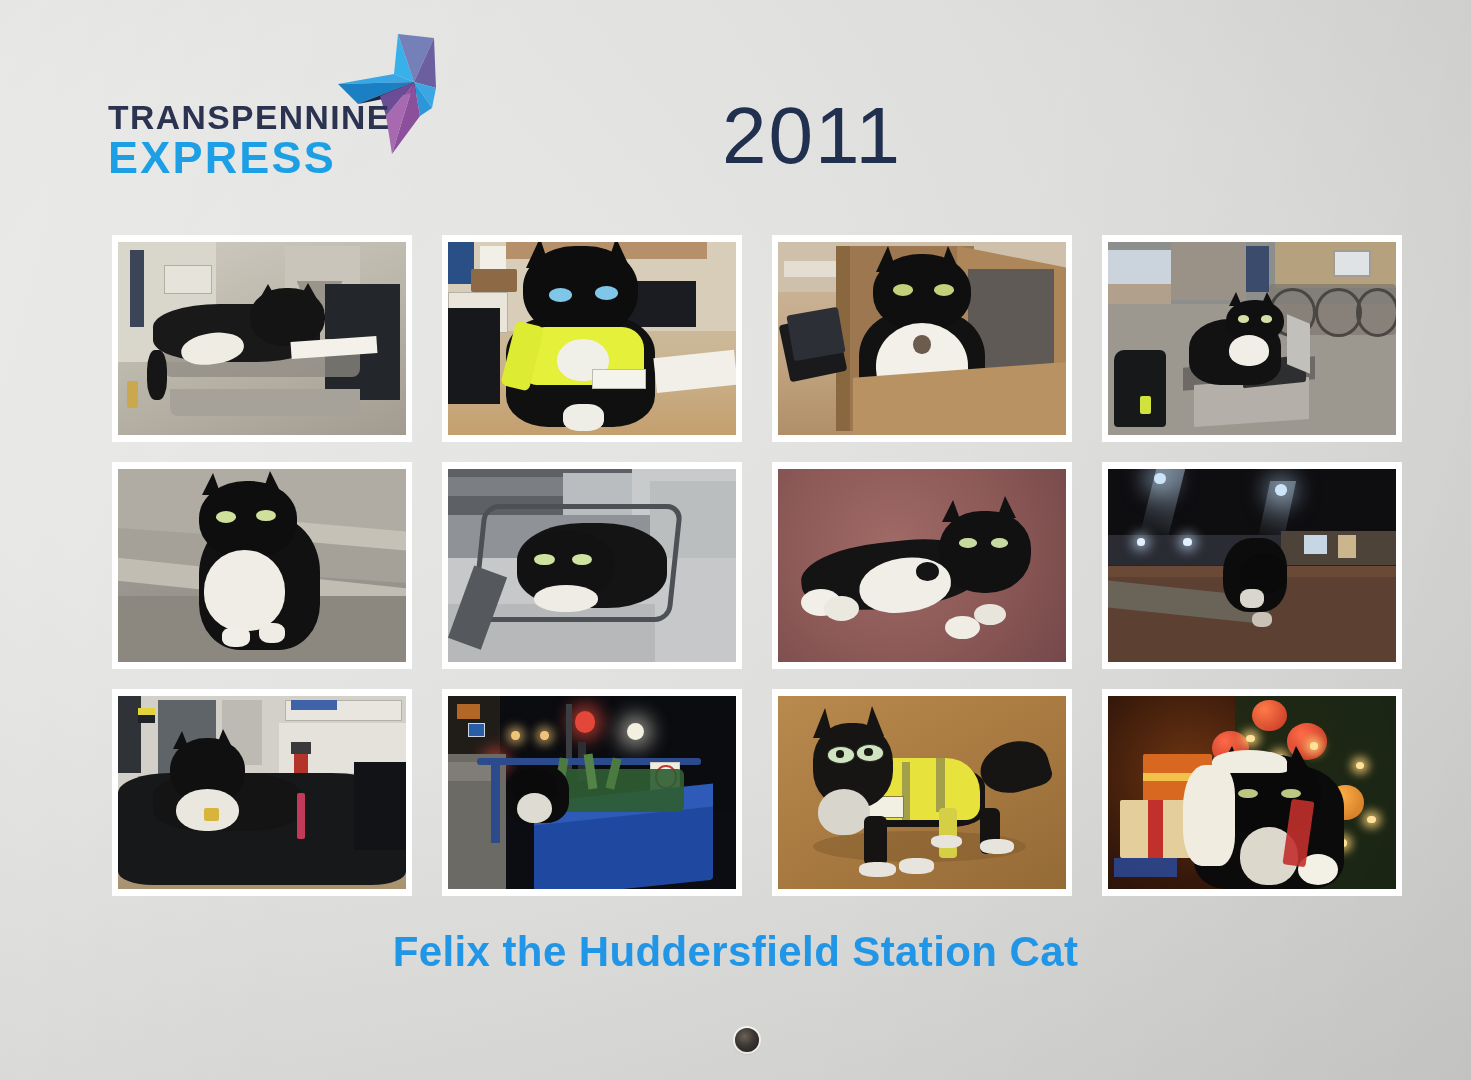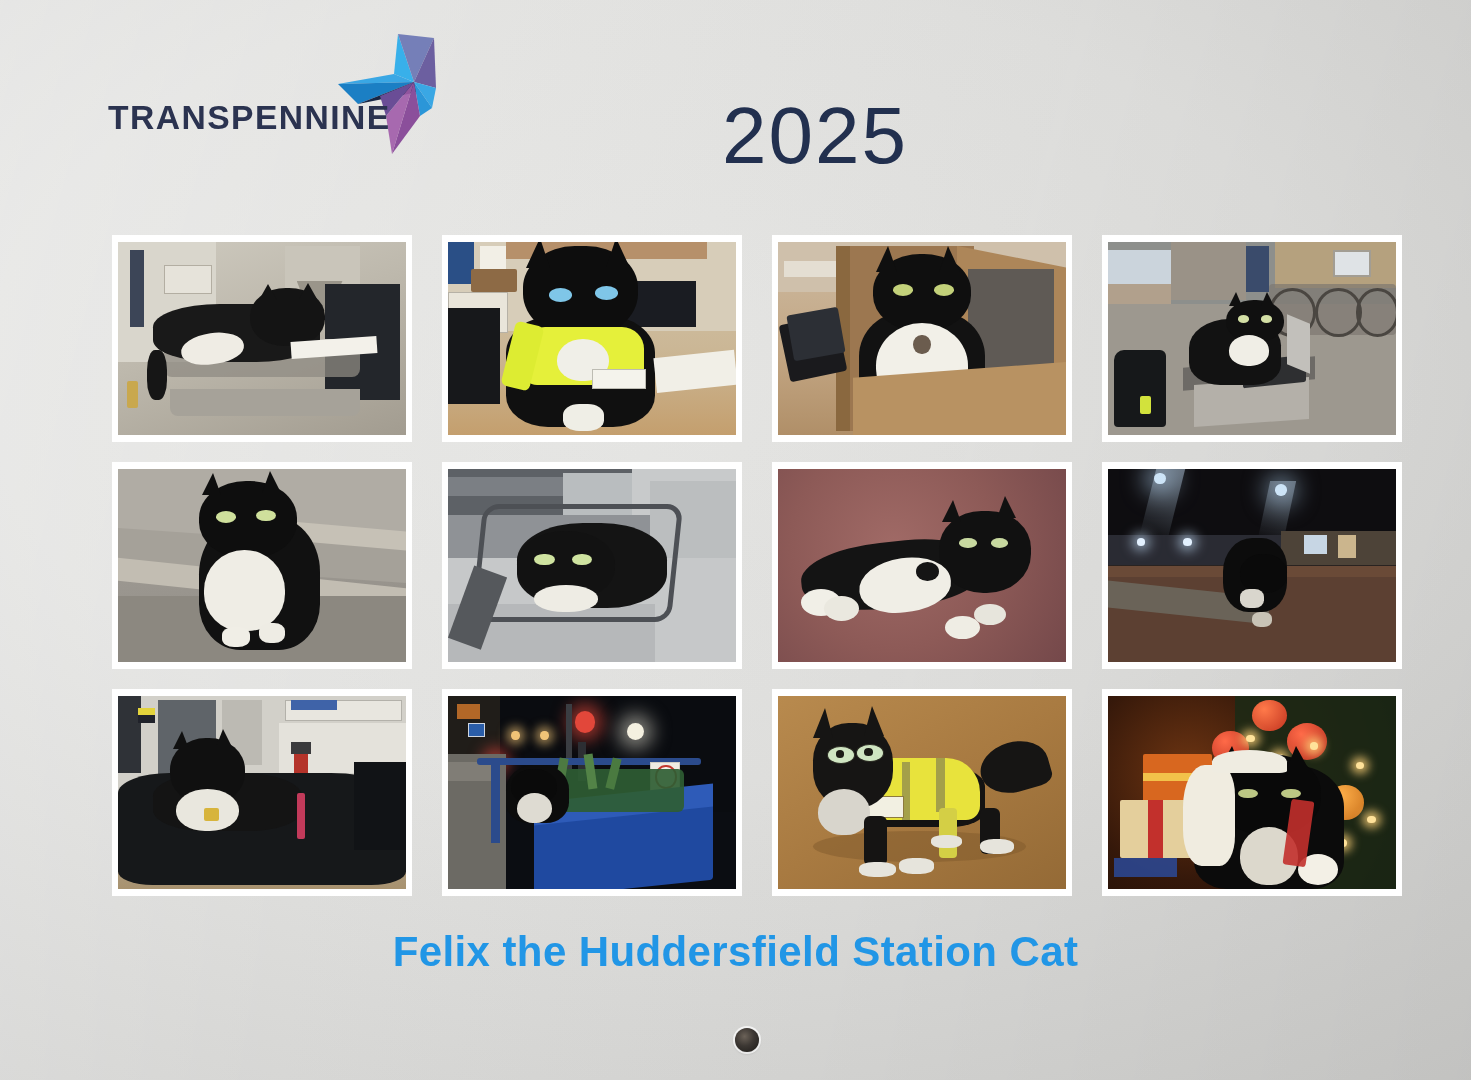--- a/index.html
+++ b/index.html
@@ -115,25 +115,26 @@
     <polygon points="2,54 78,52 22,74" fill="#1b7fc4"></polygon>
     <polygon points="22,74 78,52 82,62" fill="#172644"></polygon>
     <polygon points="100,58 78,52 96,78" fill="#3aa7e4"></polygon>
     <polygon points="96,78 78,52 84,86" fill="#2b96d8"></polygon>
     <polygon points="78,52 84,86 56,124" fill="#8b4f9b"></polygon>
     <polygon points="78,52 56,124 50,86" fill="#a05ba8" opacity="0.9"></polygon>
     <polygon points="78,52 50,86 44,66" fill="#6a4d96"></polygon>
   </svg>
   <div class="logo-wordmark">
     <div class="logo-line1">TRANSPENNINE</div>
+    <div class="logo-line2">EXPRESS</div>
   </div>
 </div>
 
 <div class="cal-title">
-  <span class="cal-year">2025</span>
+  <span class="cal-year">2011</span>
 </div>
 
 <div class="grid">
 
   <div class="photo">
     <div class="frame">
         <div class="scene" style="background:linear-gradient(160deg,#cfcbc0 0%,#bdb8ac 45%,#a29c90 100%)">
       <div class="rect" style="left:0;top:0;width:34%;height:62%;background:#d9d6cc"></div>
       <div class="rect" style="left:4%;top:4%;width:5%;height:40%;background:#3c4557"></div>
       <div class="rect" style="left:16%;top:12%;width:16%;height:14%;background:#e6e3da;border:1px solid #b3aea2"></div>

